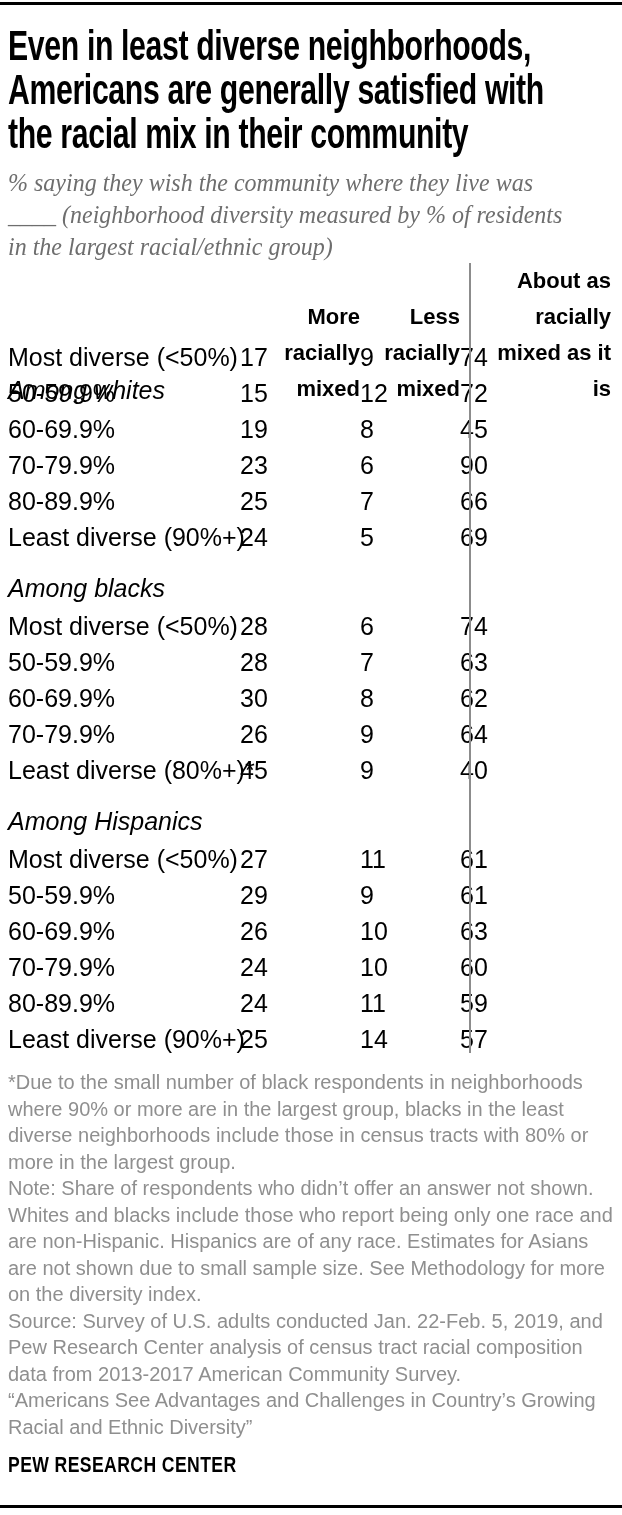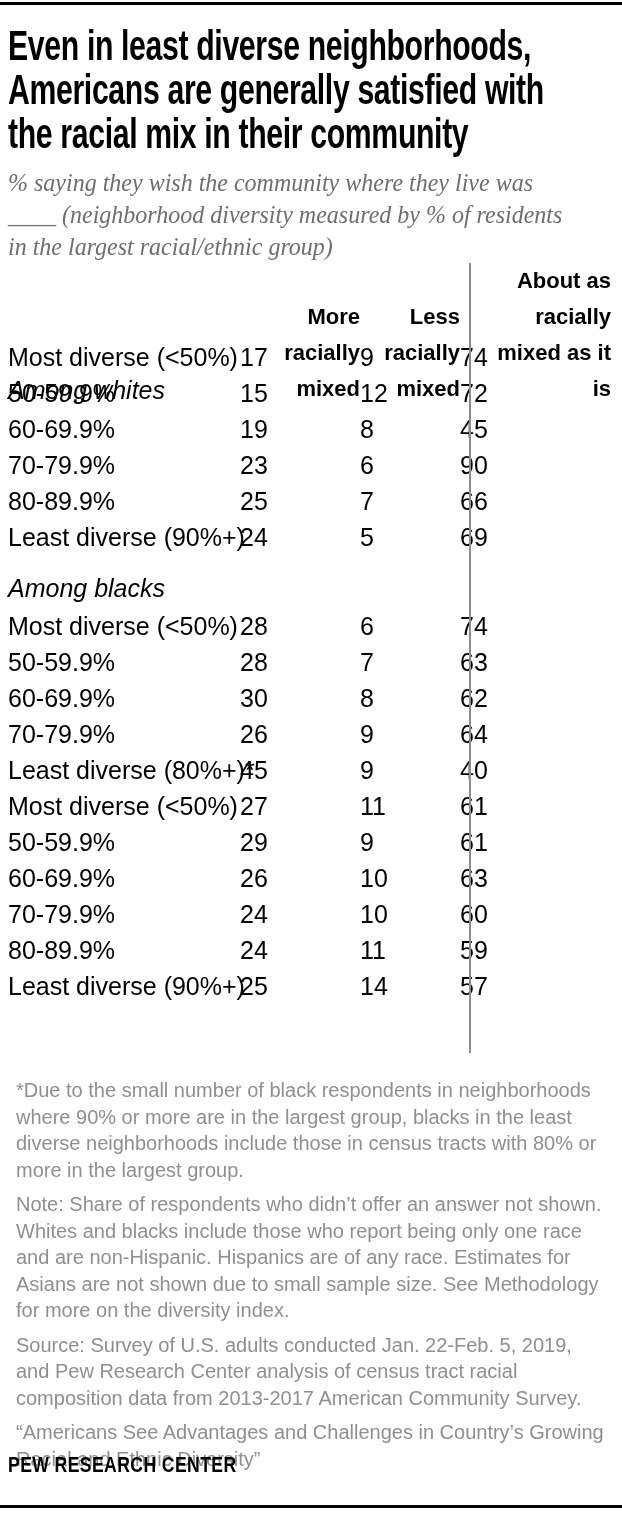--- a/index.html
+++ b/index.html
@@ -31,21 +31,21 @@
   .colhead-about{transform:translateX(21px)}
   .cell.val{text-align:left;font-size:25px}
   .cell.label{font-size:25px;white-space:nowrap}
   .header-group{font-style:italic;font-size:25px;padding-bottom:5px;white-space:nowrap}
   .group-row{
     height:48px;display:flex;align-items:flex-end;
     font-style:italic;font-size:25px;padding-bottom:5px;white-space:nowrap;
   }
   .divider{position:absolute;left:469px;top:263px;width:2px;height:790px;background:#8c8c8c}
   .notes{position:absolute;left:8px;top:1069px;width:610px;font-size:20px;line-height:26.5px;color:#8f8f8f}
-  .notes p{margin:8px}
+  .notes p{margin:0}
   .brand{
     position:absolute;left:8px;top:1452px;font-size:22px;font-weight:bold;
     letter-spacing:0.5px;transform:scaleX(0.8);transform-origin:0 0;white-space:nowrap;color:#000;
   }
 </style>
 </head>
 <body>
 
 <div class="rule top"></div>
 
@@ -135,20 +135,21 @@
         <div class="cell val">26</div>
         <div class="cell val">9</div>
         <div class="cell val">64</div>
       </div>
       <div class="trow">
         <div class="cell label">Least diverse (80%+)*</div>
         <div class="cell val">45</div>
         <div class="cell val">9</div>
         <div class="cell val">40</div>
       </div>
+      <div class="group-row">Among Hispanics</div>
       <div class="trow">
         <div class="cell label">Most diverse (&lt;50%)</div>
         <div class="cell val">27</div>
         <div class="cell val">11</div>
         <div class="cell val">61</div>
       </div>
       <div class="trow">
         <div class="cell label">50-59.9%</div>
         <div class="cell val">29</div>
         <div class="cell val">9</div>

